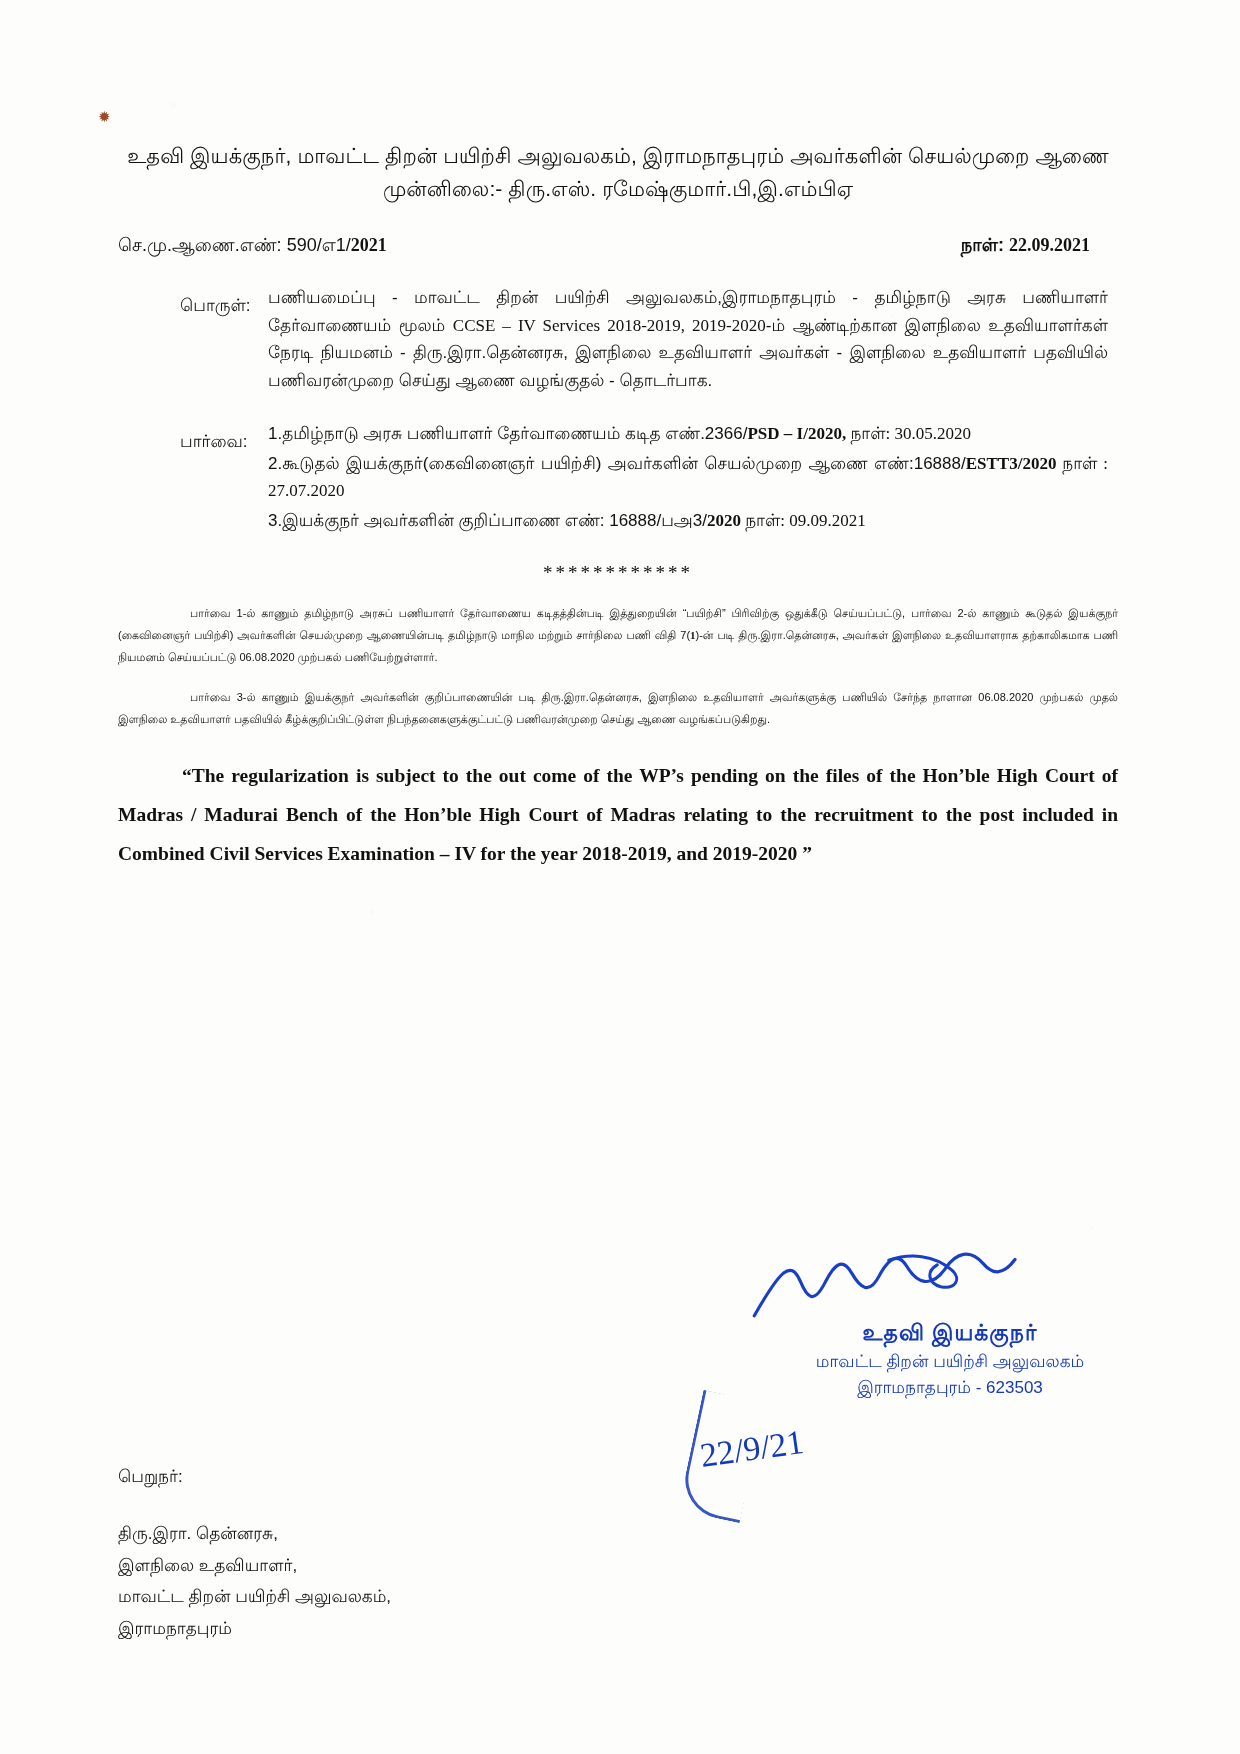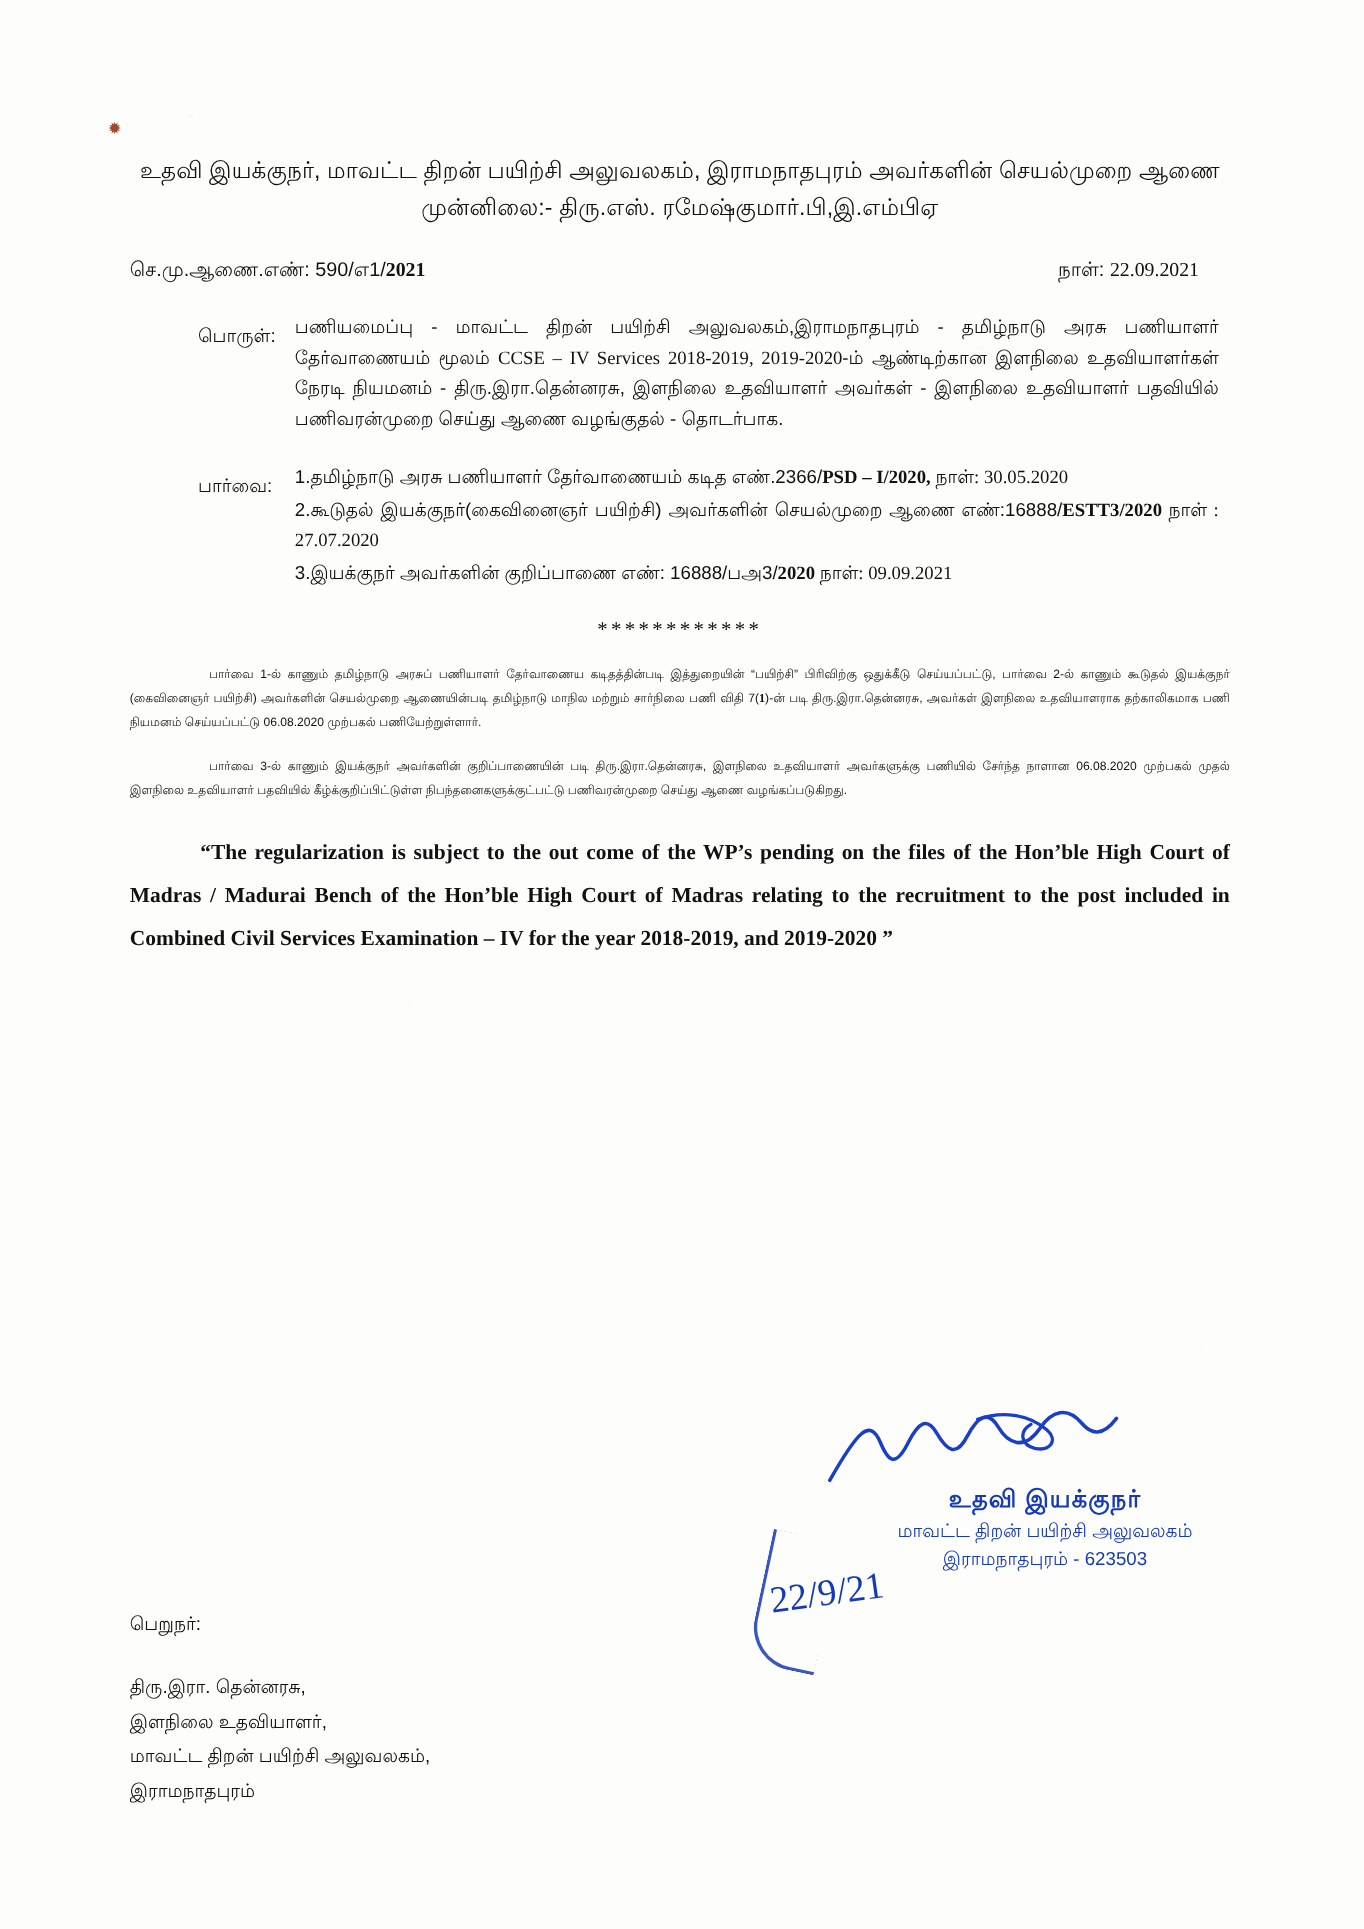--- a/index.html
+++ b/index.html
@@ -57,20 +57,21 @@
   .order-no {
     font-family: "Liberation Sans", sans-serif;
   }
   .order-no b {
     font-family: "Liberation Serif", serif;
     font-weight: 700;
   }
   .order-date {
     font-family: "Liberation Sans", sans-serif;
     padding-right: 28px;
+    font-weight: bold;
   }
   .order-date .dt {
     font-family: "Liberation Serif", serif;
   }
   
   .field-block {
     display: flex;
     margin-top: 26px;
     font-size: 17px;
   }
@@ -143,21 +144,21 @@
     text-align: justify;
     text-align-last: left;
     font-family: "Liberation Serif", serif;
     font-weight: 700;
     text-indent: 64px;
   }
   
   .sign-zone {
     position: absolute;
     left: 740px;
-    top: 1270px;
+    top: 1240px;
     width: 420px;
     color: #1034a6;
   }
   .sign-scribble {
     position: relative;
     height: 72px;
     font-family: "Liberation Serif", serif;
     font-size: 52px;
     color: #1a3fc4;
     letter-spacing: 2px;

